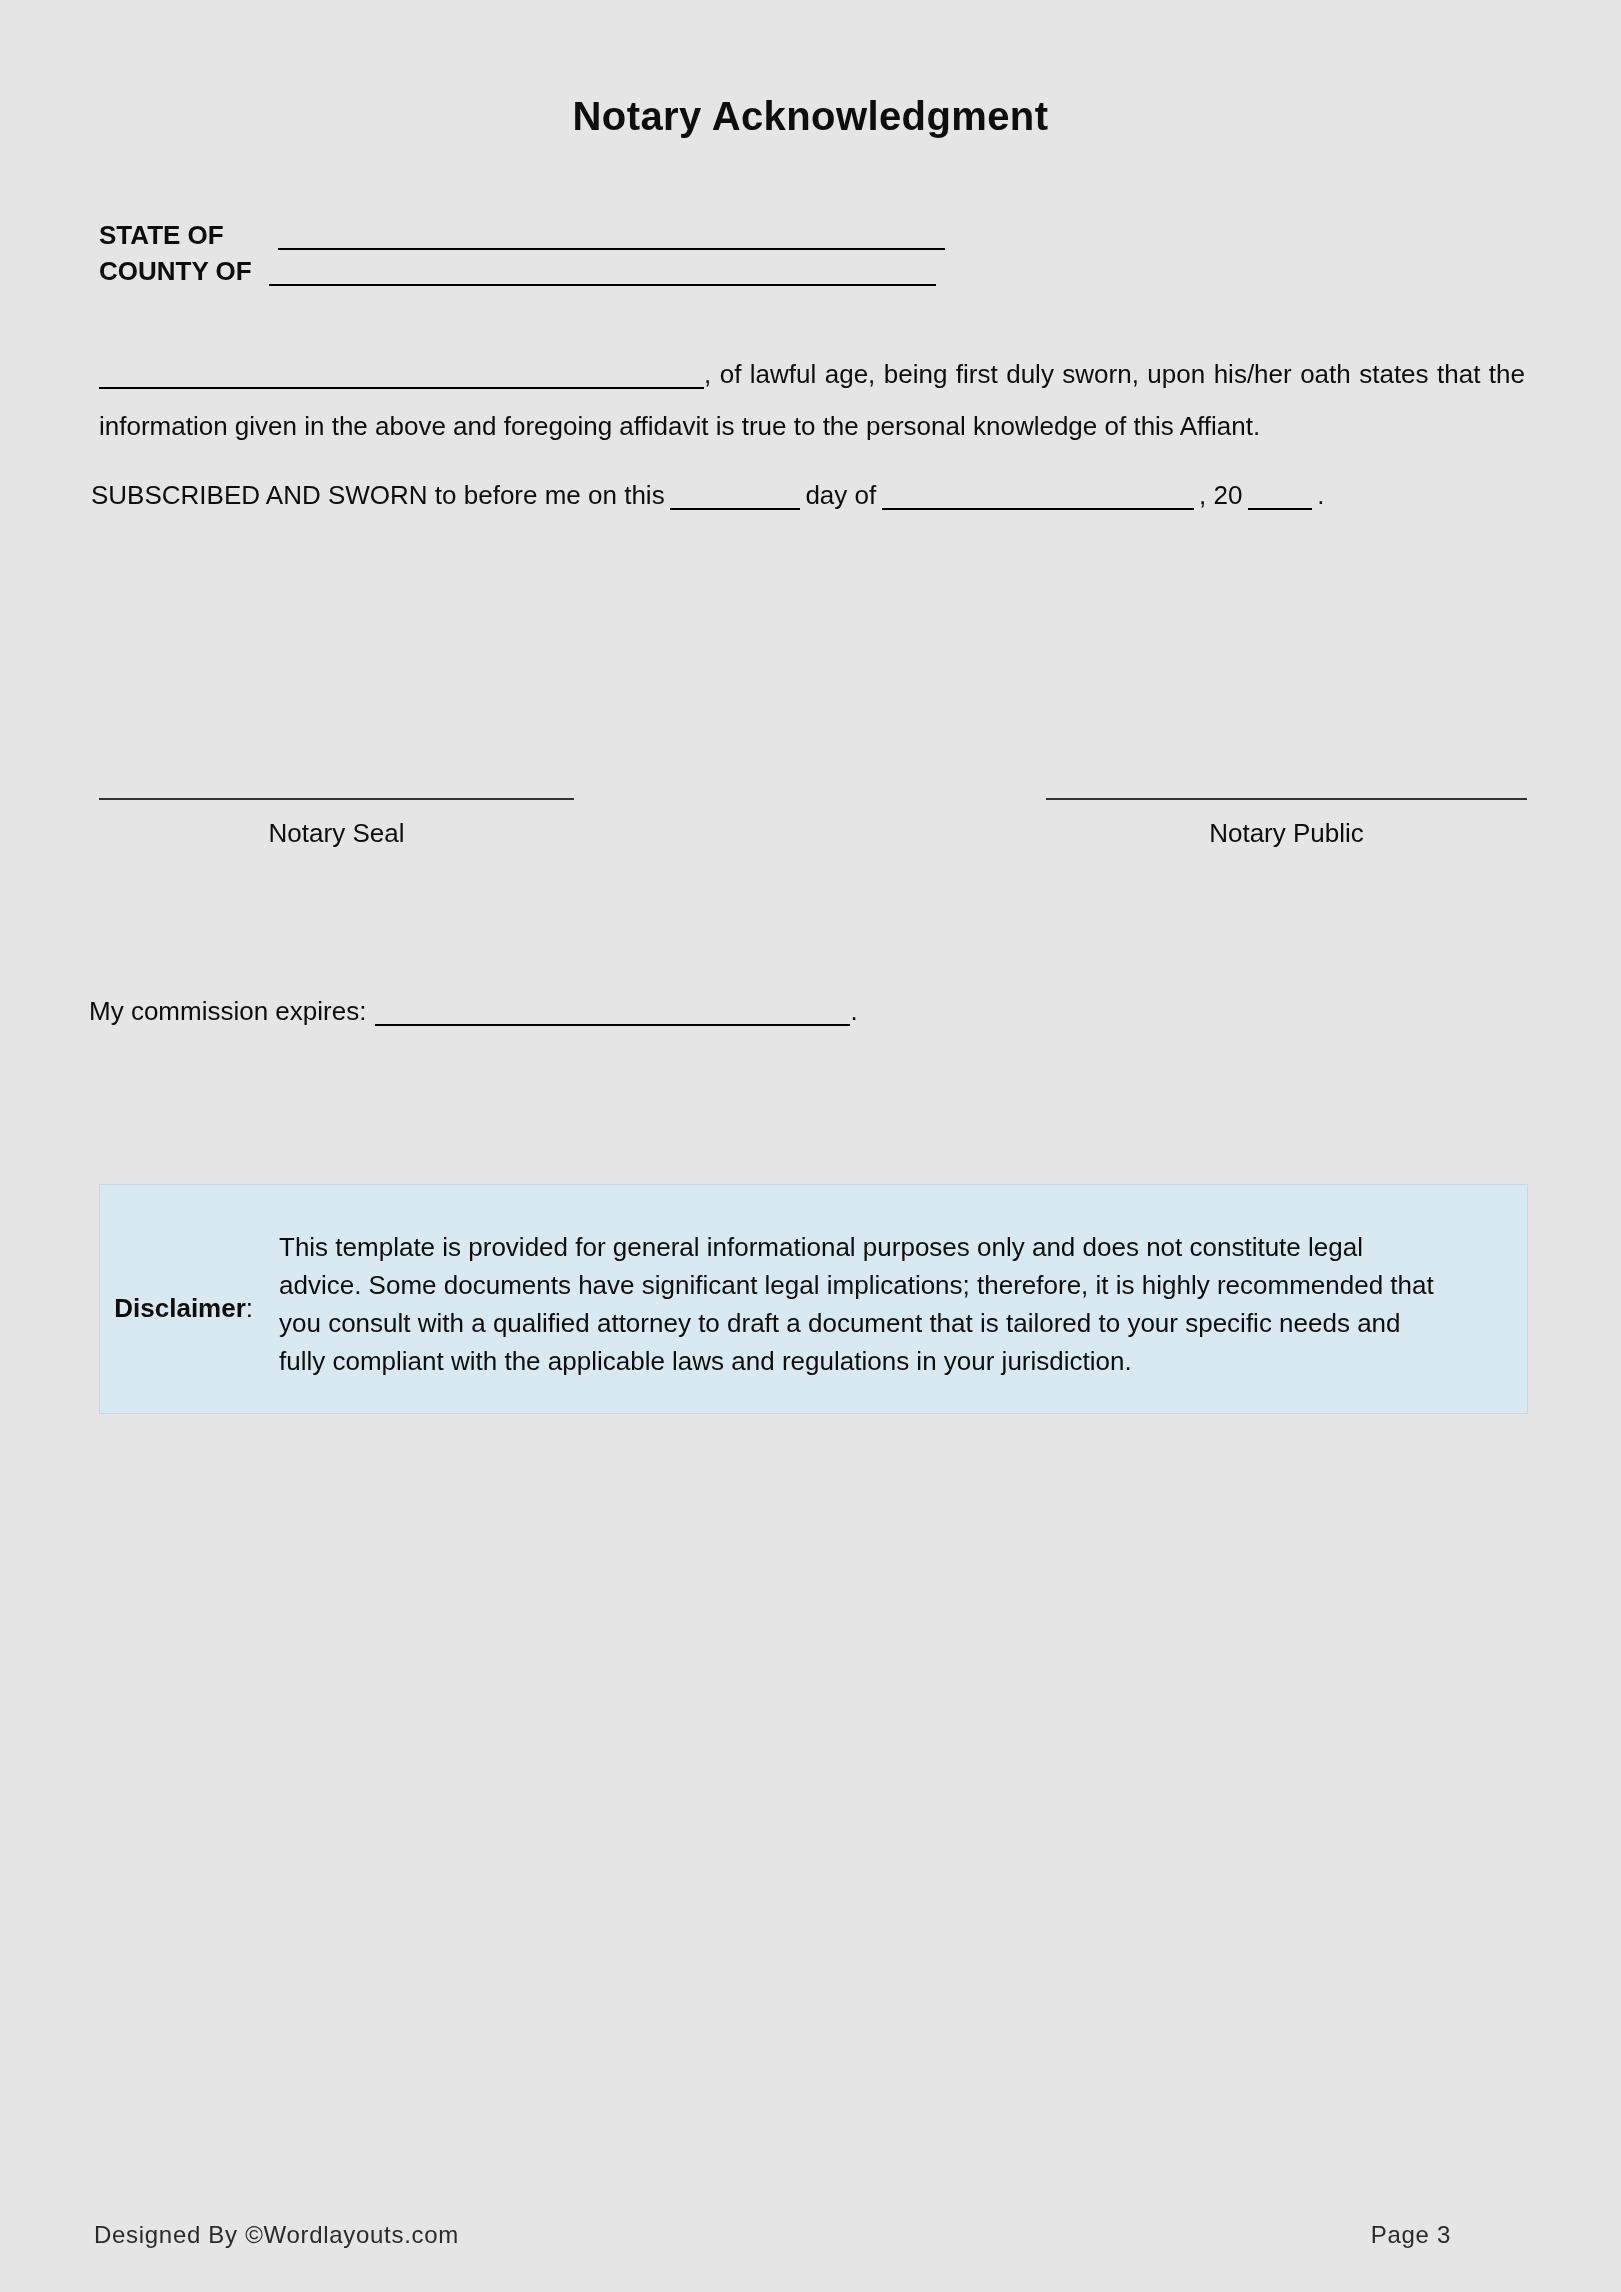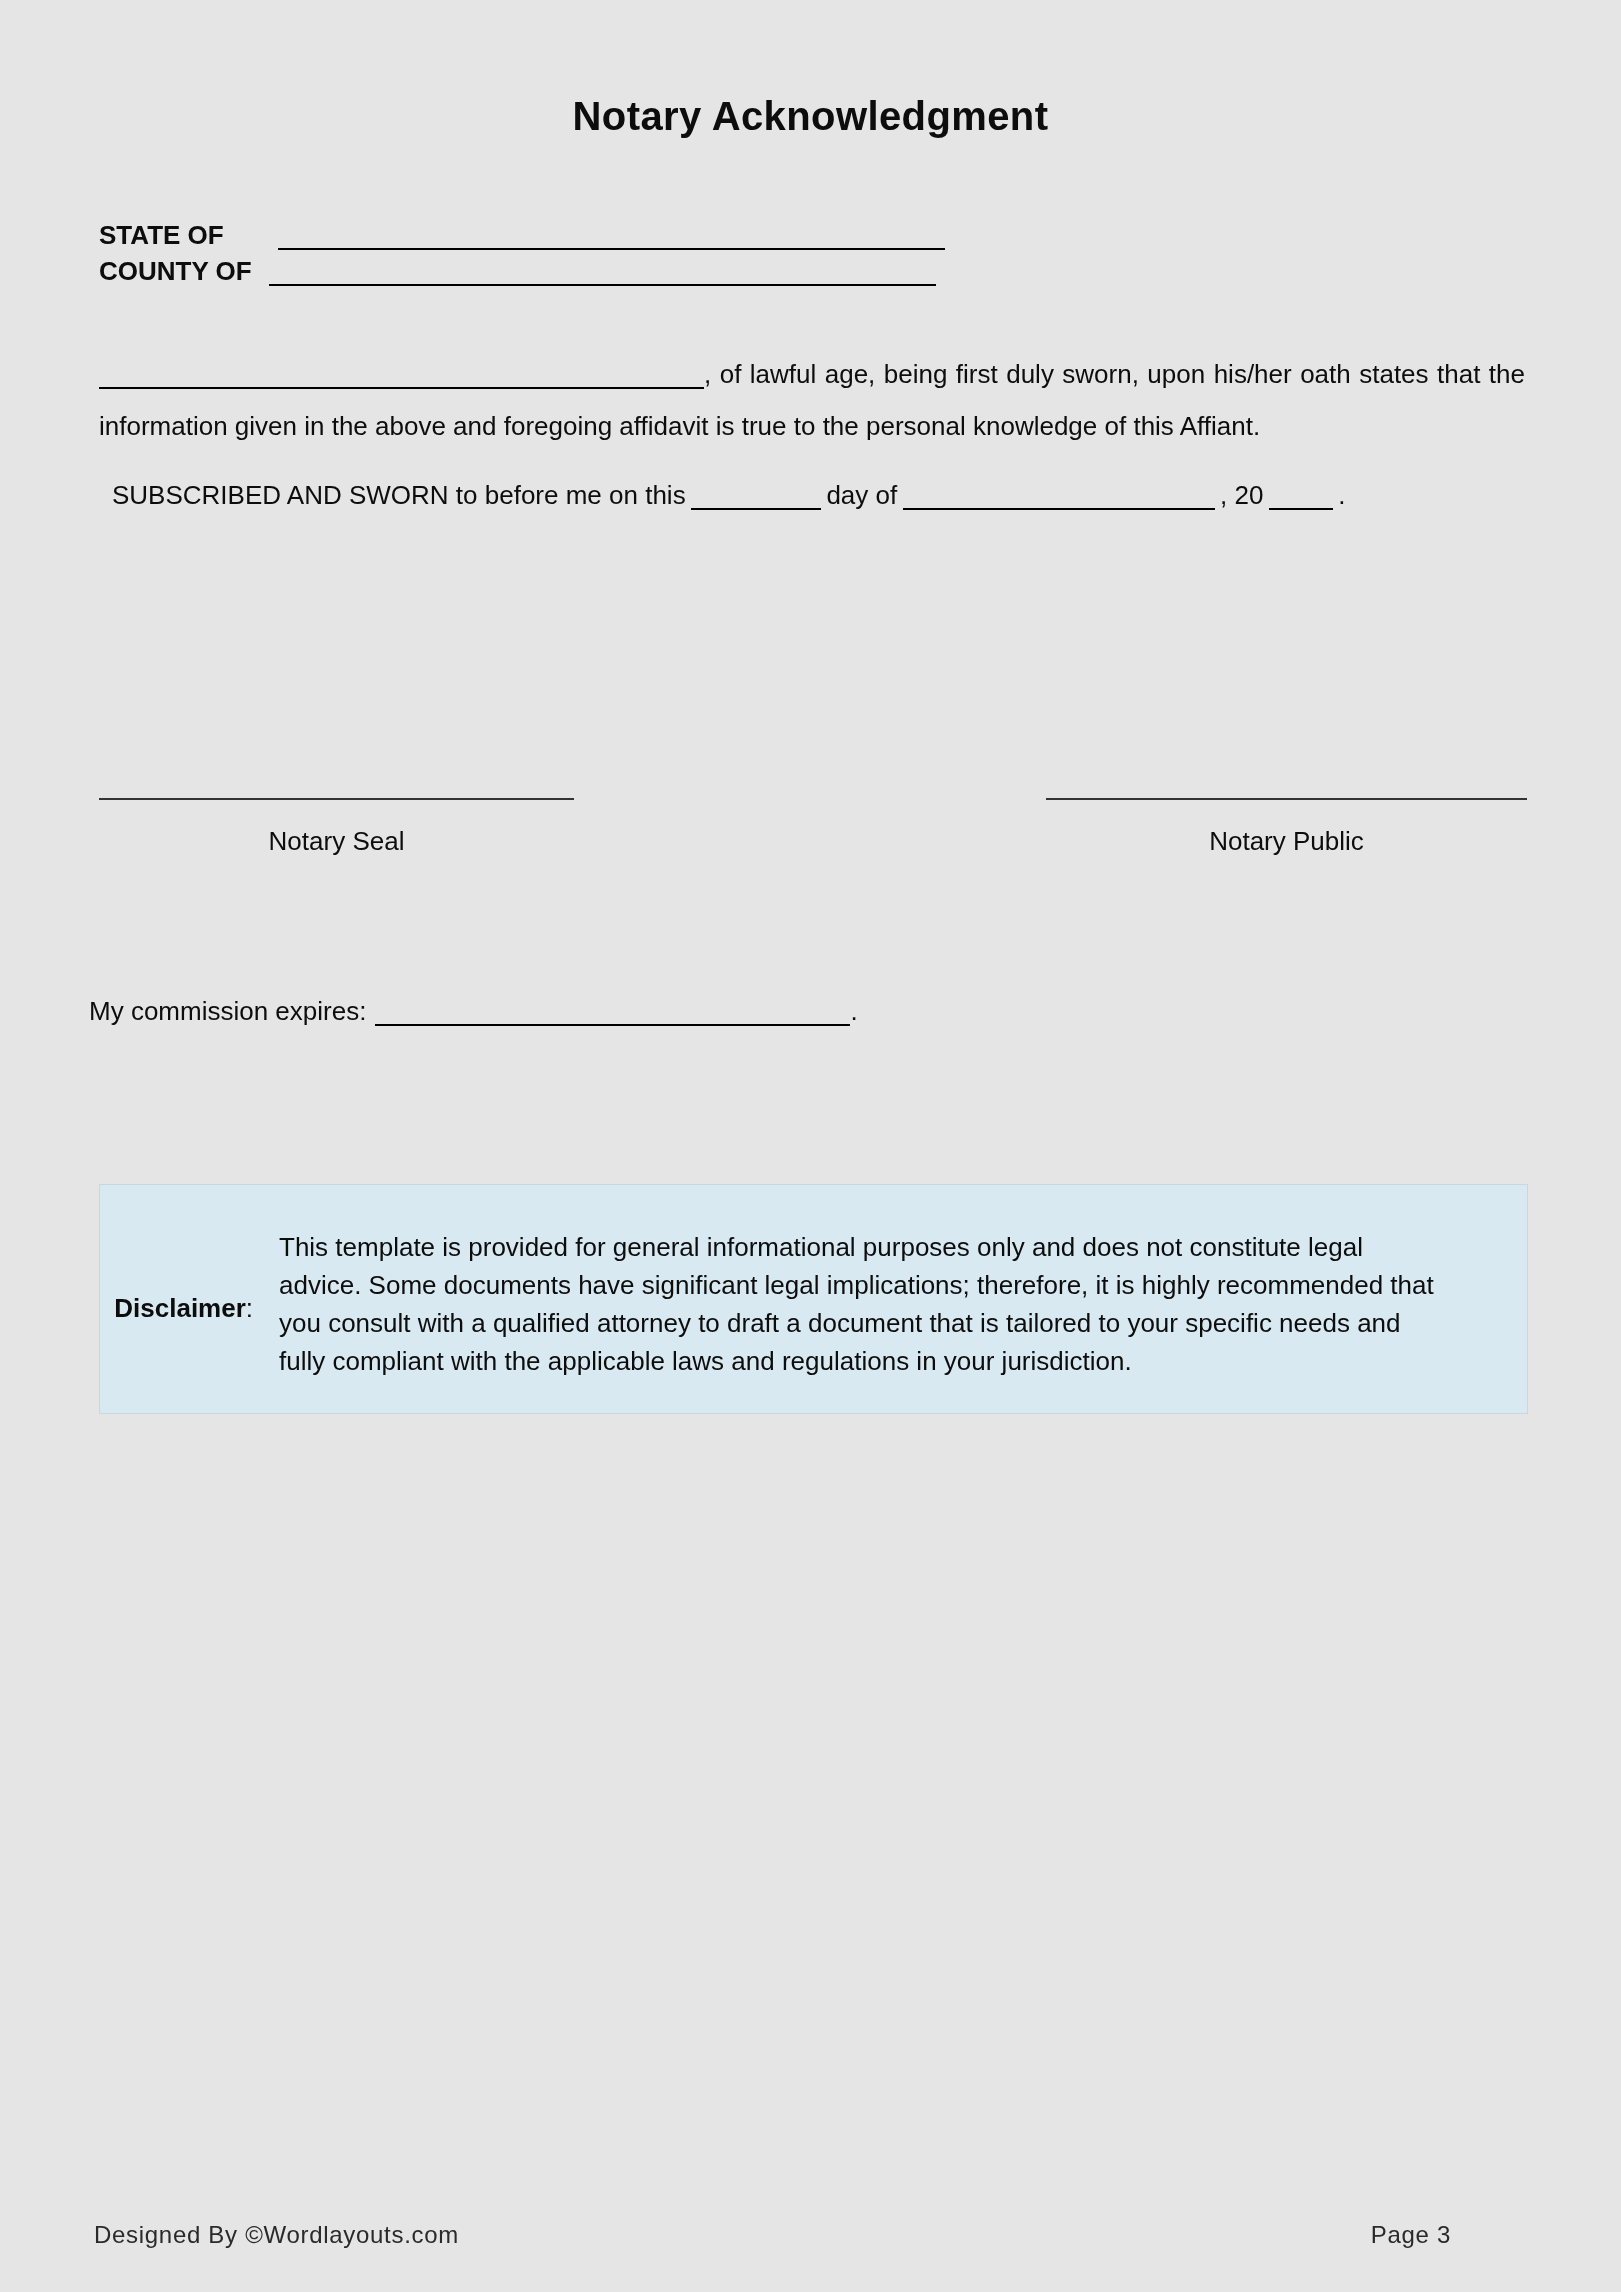--- a/index.html
+++ b/index.html
@@ -43,36 +43,36 @@
   .affiant-para {
     position: absolute;
     left: 99px;
     top: 348px;
     width: 1426px;
     line-height: 52px;
     text-align: justify;
   }
   .sworn-line {
     position: absolute;
-    left: 112px;
+    left: 91px;
     top: 480px;
     width: 1478px;
     white-space: nowrap;
   }
   .sworn-line .blank { margin: 0 5.4px; }
   .sig-block {
     position: absolute;
     top: 798px;
     text-align: center;
   }
   .sig-block .sig-line {
     border-top: 2.7px solid #333;
     width: 100%;
   }
-  .sig-block .sig-label { padding-top: 26px; }
+  .sig-block .sig-label { padding-top: 18px; }
   .sig-left { left: 99px; width: 475px; }
   .sig-right { left: 1046px; width: 481px; }
   .commission-line {
     position: absolute;
     left: 89px;
     top: 996px;
     white-space: nowrap;
   }
   .commission-line .blank { margin-left: 9px; }
   .disclaimer-box {

